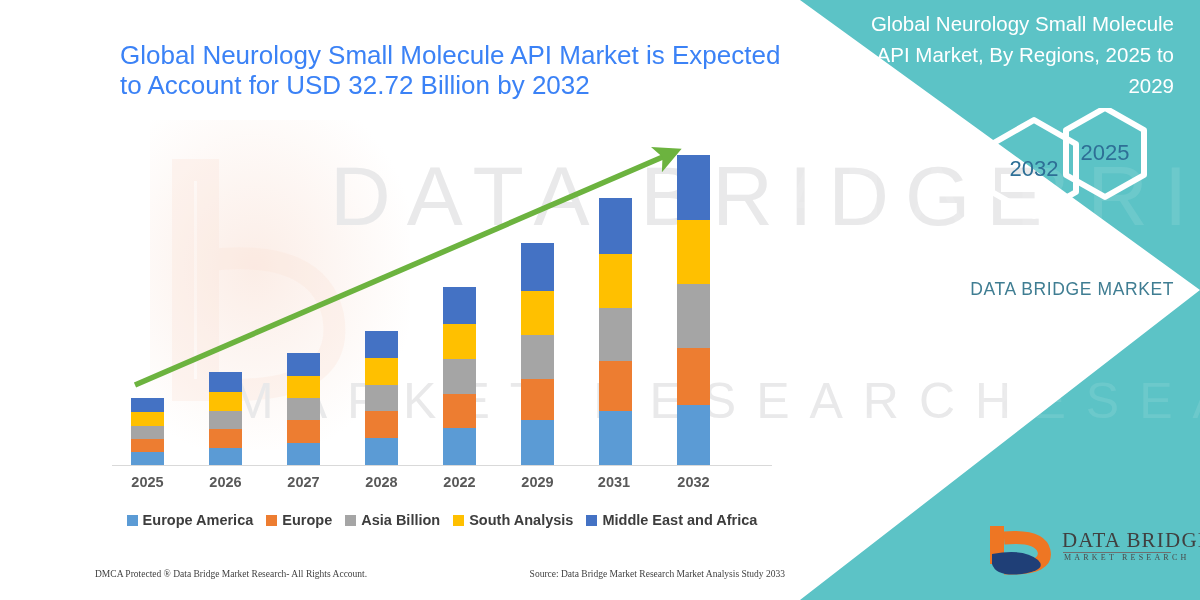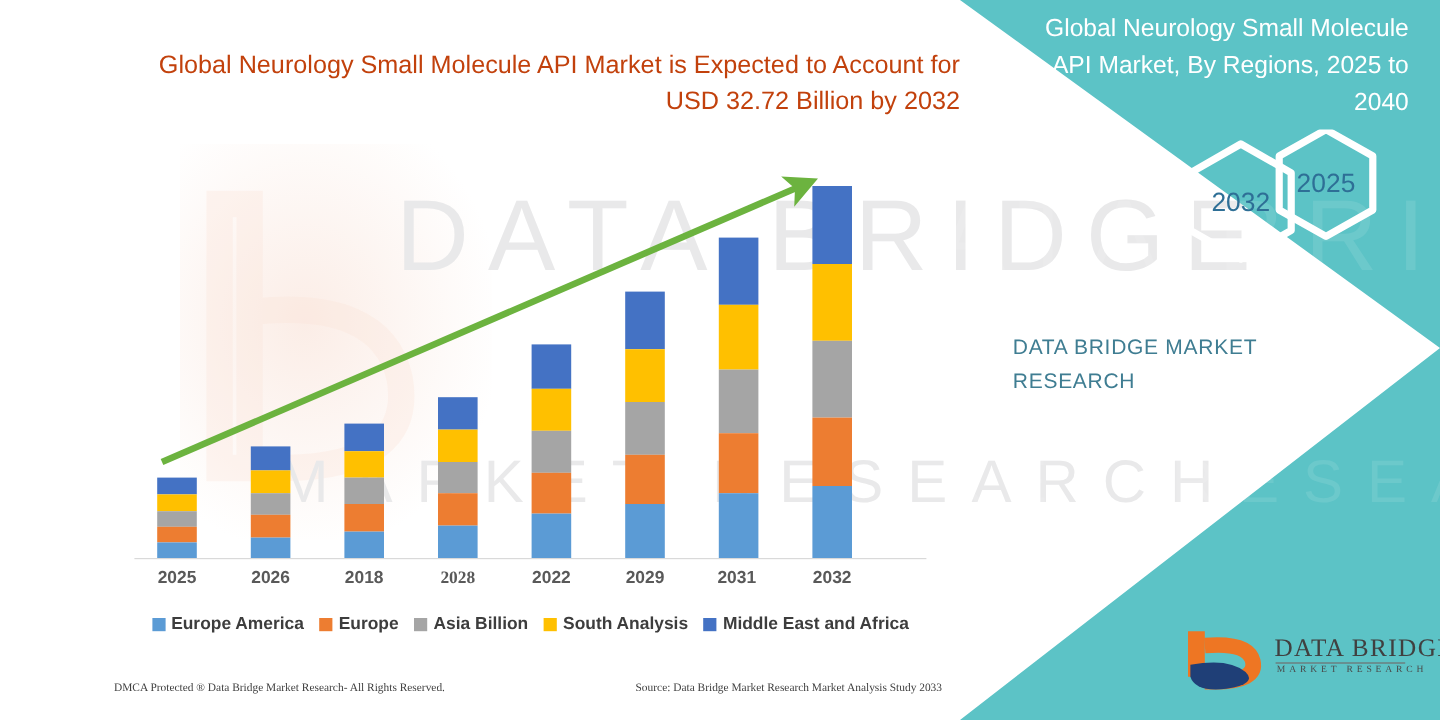--- a/index.html
+++ b/index.html
@@ -27,22 +27,22 @@
   
   .wm-blob{
     position:absolute;left:150px;top:120px;width:260px;height:330px;
     background:radial-gradient(ellipse at 40% 45%, rgba(250,231,222,.75) 0%, rgba(252,242,237,.35) 55%, rgba(255,255,255,0) 75%);
     pointer-events:none;
   }
 
   
   .chart-title{
     position:absolute;left:120px;top:40px;width:680px;
-    text-align:right;color:#c2410c;
-    font-size:21px;line-height:30px;font-weight:400;
+    text-align:left;color:#3b82f6;
+    font-size:26px;line-height:30px;font-weight:400;
   }
 
   
   .plot{position:absolute;left:0;top:0;width:800px;height:600px;}
   .axis-line{
     position:absolute;left:112px;top:465px;width:660px;height:1px;
     background:#d9d9d9;
   }
   .bars{position:absolute;left:0;top:0;width:800px;height:600px;}
   .bar-group{position:absolute;bottom:135px;width:33px;}
@@ -88,21 +88,21 @@
   }
   .panel-wm-text.a{left:-75px;top:148px;font-size:84px;}
   .panel-wm-text.b{left:-165px;top:372px;font-size:50px;letter-spacing:20px;}
 
   .panel-title{
     position:absolute;right:26px;top:8px;width:330px;text-align:right;
     color:#ffffff;font-size:20.5px;line-height:31px;font-weight:400;
   }
   .hexes{position:absolute;right:28px;top:108px;width:200px;height:130px;}
   .brand-text{
-    position:absolute;right:26px;top:275px;width:330px;text-align:left;
+    position:absolute;right:26px;top:275px;width:330px;text-align:right;
     color:#3f7d92;font-size:17.5px;line-height:28px;letter-spacing:.6px;
   }
   .logo{position:absolute;right:22px;bottom:18px;width:200px;height:62px;}
   .logo-main{
     position:absolute;left:84px;top:8px;
     font-family:"Liberation Serif", serif;
     font-size:21px;color:#404040;letter-spacing:1.2px;white-space:nowrap;
   }
   .logo-sub{
     position:absolute;left:86px;top:33px;
@@ -192,22 +192,22 @@
         <marker id="ah" markerWidth="5" markerHeight="5" refX="1.7" refY="2.5" orient="auto">
           <path d="M0,0 L5,2.5 L0,5 L1.2,2.5 Z" fill="#6cb33f"></path>
         </marker>
       </defs>
       <line id="arrow-line" x1="135" y1="385" x2="665" y2="156" stroke="#6cb33f" stroke-width="5.5" marker-end="url(#ah)"></line>
     </svg>
 
     <div id="xlabels">
         <div class="xlabel" style="left: 108.5px;">2025</div>
         <div class="xlabel" style="left: 186.5px;">2026</div>
-        <div class="xlabel" style="left: 264.5px;">2018</div>
-        <div class="xlabel" style="left: 342.5px; font-family: Liberation Serif, serif;">2028</div>
+        <div class="xlabel" style="left: 264.5px;">2027</div>
+        <div class="xlabel" style="left: 342.5px;">2028</div>
         <div class="xlabel" style="left: 420.5px;">2022</div>
         <div class="xlabel" style="left: 498.5px;">2029</div>
         <div class="xlabel" style="left: 575px;">2031</div>
         <div class="xlabel" style="left: 654.5px;">2032</div>
       </div>
   </div>
 
   <div class="legend" id="legend">
       <div class="legend-item">
         <span class="legend-swatch" style="background: rgb(91, 155, 213);"></span>
@@ -225,42 +225,41 @@
         <span class="legend-swatch" style="background: rgb(255, 192, 0);"></span>
         <span class="legend-label">South Analysis</span>
       </div>
       <div class="legend-item">
         <span class="legend-swatch" style="background: rgb(68, 114, 196);"></span>
         <span class="legend-label">Middle East and Africa</span>
       </div>
     </div>
 
   <div class="footer">
-    <span>DMCA Protected ® Data Bridge Market Research- All Rights Reserved.</span>
+    <span>DMCA Protected ® Data Bridge Market Research- All Rights Account.</span>
     <span>Source: Data Bridge Market Research  Market Analysis Study 2033</span>
   </div>
 
   <div class="teal-panel"></div>
   <div class="panel-watermark">
     <div class="panel-wm-text a">DATA BRIDGE</div>
     <div class="panel-wm-text b">MARKET RESEARCH</div>
   </div>
 
-  <div class="panel-title">Global Neurology Small Molecule API Market, By Regions, 2025 to 2040</div>
+  <div class="panel-title">Global Neurology Small Molecule API Market, By Regions, 2025 to 2029</div>
 
   <svg class="hexes" viewBox="0 0 200 130">
     <polygon points="62,12 104,36 104,84 62,108 20,84 20,36" fill="none" stroke="#ffffff" stroke-width="6" stroke-linejoin="round"></polygon>
     <polygon points="133,0 172,22 172,67 133,89 94,67 94,22" fill="none" stroke="#ffffff" stroke-width="6" stroke-linejoin="round"></polygon>
     <text id="hex-left" x="62" y="68" text-anchor="middle" font-family="Liberation Sans, sans-serif" font-size="22" fill="#2e6f96">2032</text>
     <text id="hex-right" x="133" y="52" text-anchor="middle" font-family="Liberation Sans, sans-serif" font-size="22" fill="#2e6f96">2025</text>
   </svg>
 
   <div class="brand-text">
     <div>DATA BRIDGE MARKET</div>
-    <div>RESEARCH</div>
   </div>
 
   <div class="logo">
     <svg viewBox="0 0 200 62" width="200" height="62">
       <path d="M12 6 L12 44 L26 44 L26 6 Z" fill="#ee7623"></path>
       <path d="M26 18 Q62 15 66 31 Q70 48 34 48 L26 48" fill="none" stroke="#ee7623" stroke-width="13"></path>
       <path d="M14 34 Q46 28 60 40 Q70 50 44 54 Q18 57 14 44 Z" fill="#1f3f77"></path>
     </svg>
     <div class="logo-main">DATA BRIDGE</div>
     <div class="logo-rule"></div>

